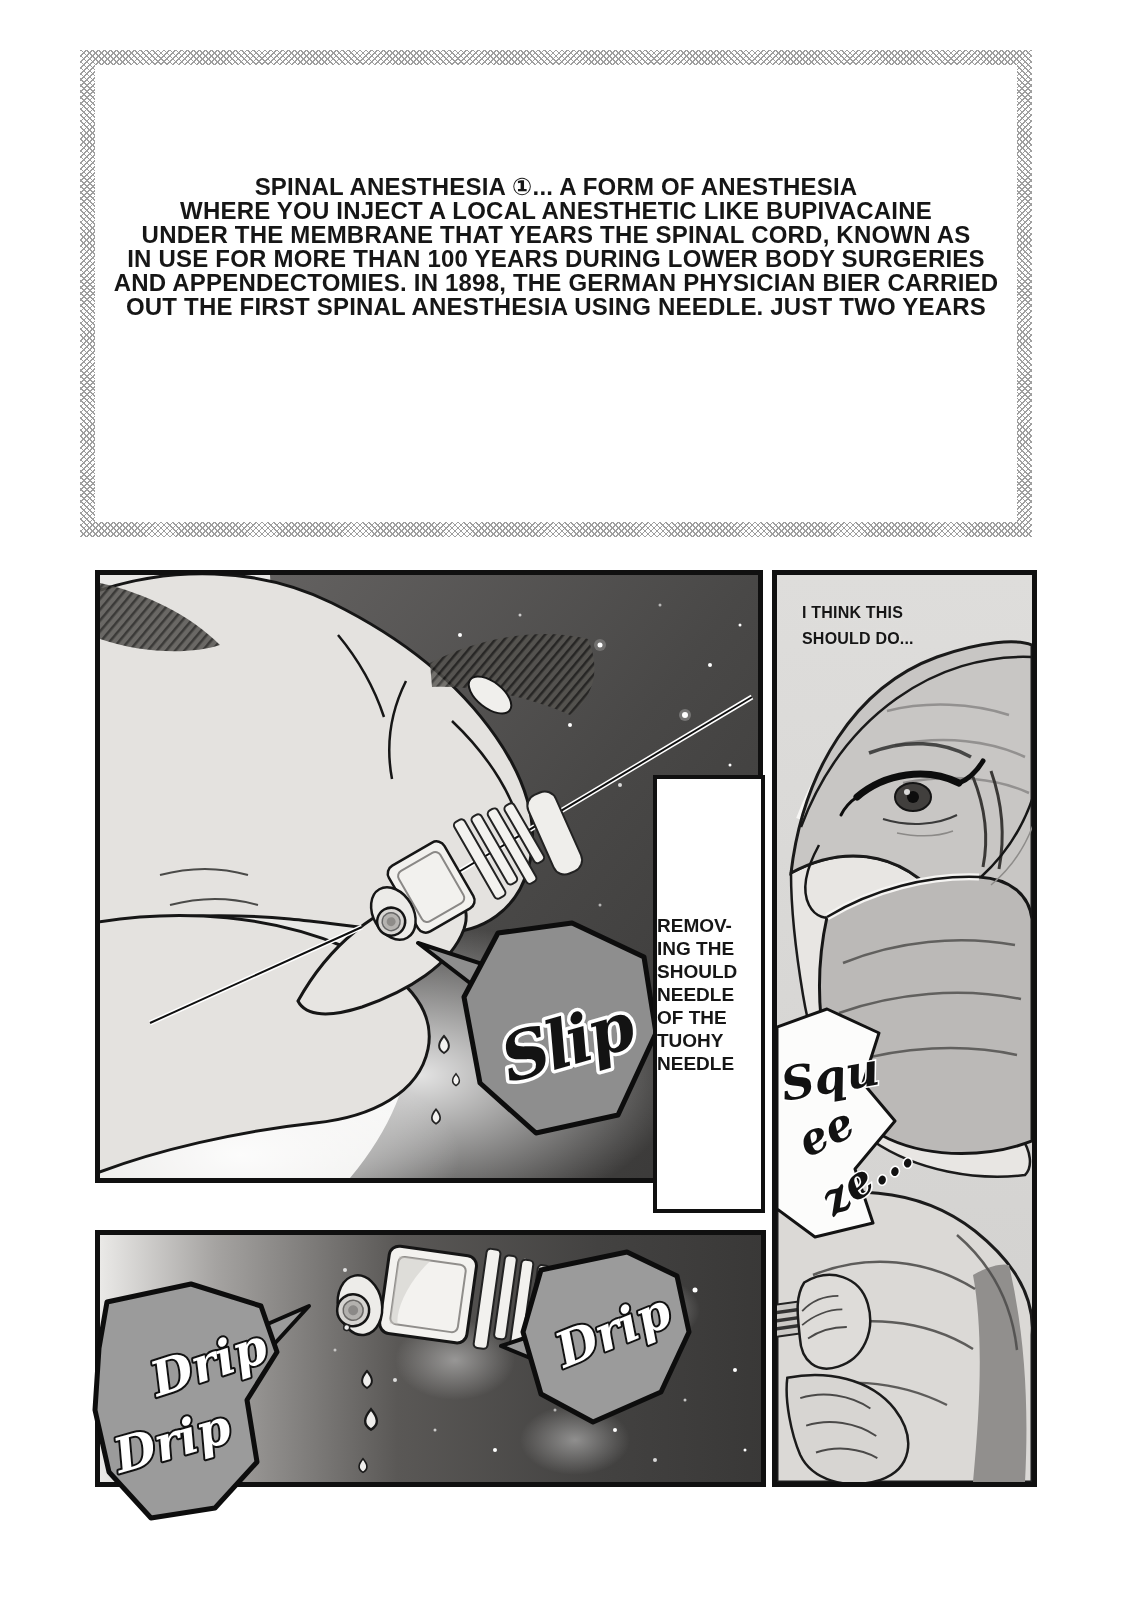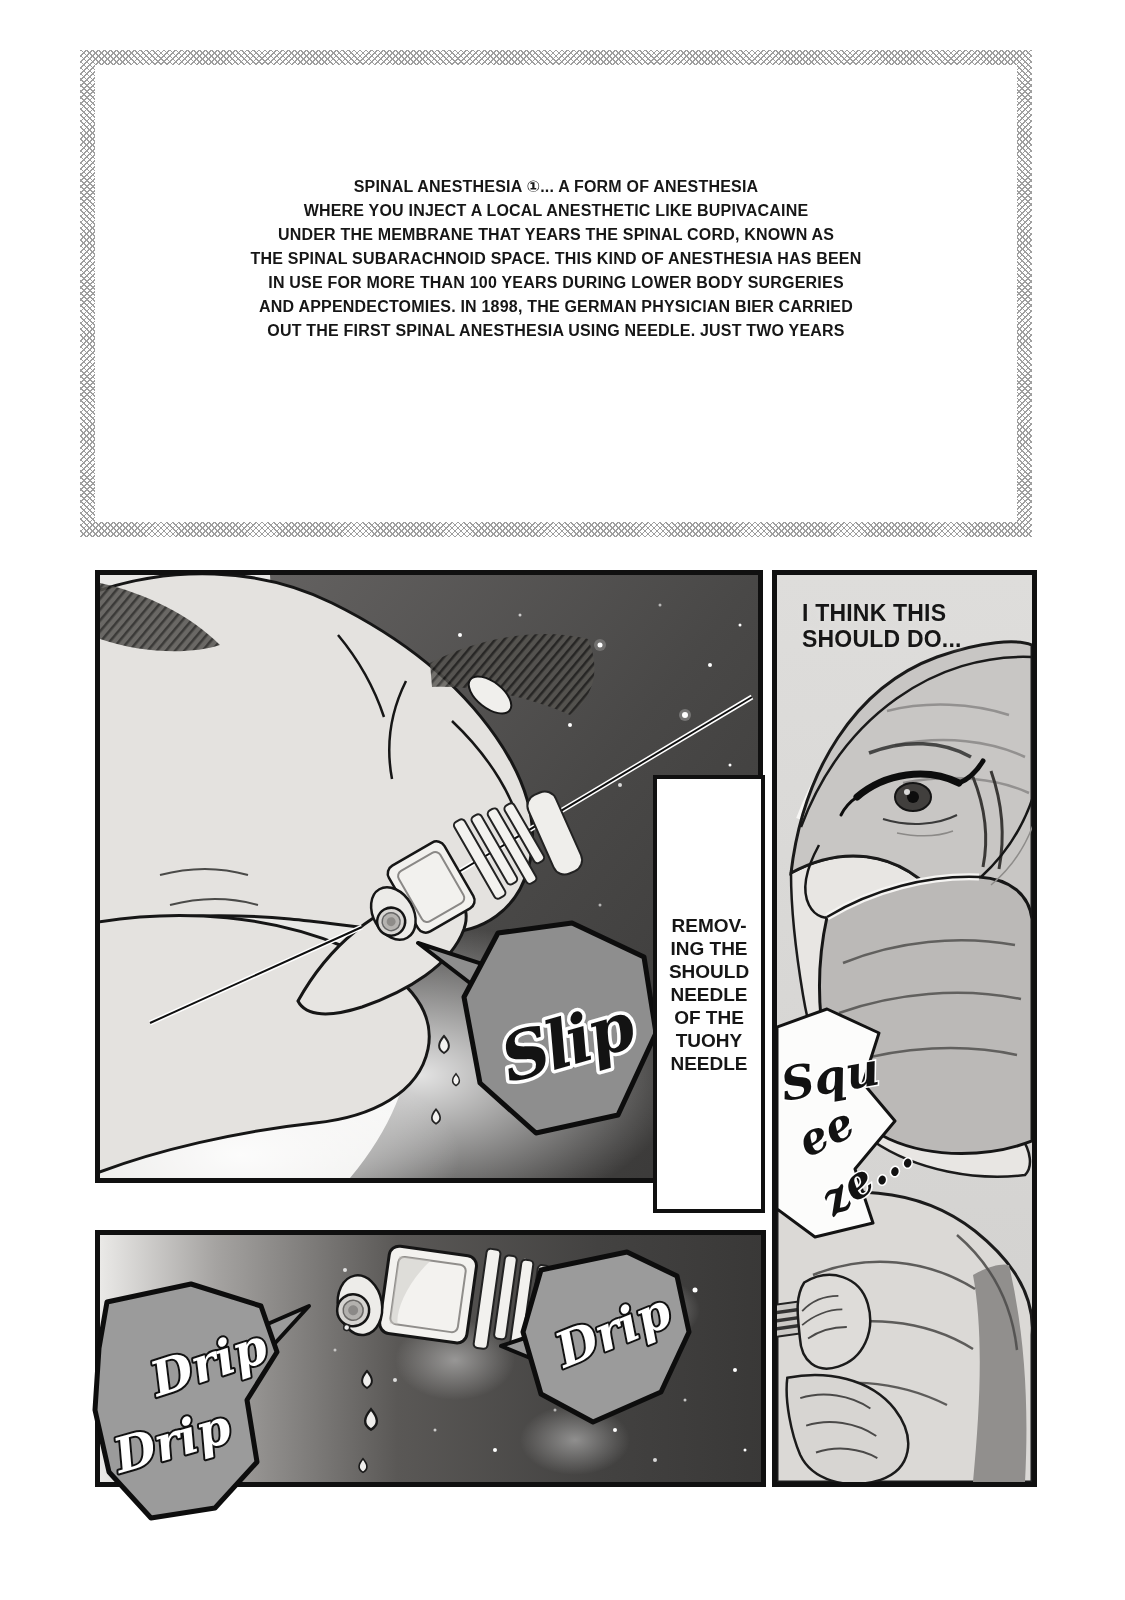--- a/index.html
+++ b/index.html
@@ -10,50 +10,49 @@
   .comic{font-weight:bold;color:#161616;}
   
   .note-box{
     position:absolute;left:80px;top:50px;width:952px;height:487px;
     background:
       repeating-linear-gradient(45deg,#9f9f9f 0 1.2px,rgba(0,0,0,0) 1.2px 4.2px),
       repeating-linear-gradient(-45deg,#9f9f9f 0 1.2px,rgba(0,0,0,0) 1.2px 4.2px),
       #ffffff;
   }
   .note-inner{position:absolute;left:15px;top:15px;right:15px;bottom:15px;background:#ffffff;}
-  .note-text{margin-top:110px;text-align:center;font-size:16px;line-height:24px;letter-spacing:.2px;}
+  .note-text{margin-top:110px;text-align:center;font-size:24px;line-height:24px;letter-spacing:.2px;}
   
   .panel{position:absolute;border:5px solid #101010;box-sizing:border-box;background:#e9e8e6;}
   #panel-needle{left:95px;top:570px;width:668px;height:613px;}
   #panel-surgeon{left:772px;top:570px;width:265px;height:917px;background:#dcdbd9;}
   #panel-drip{position:absolute;left:95px;top:1230px;width:671px;height:257px;}
   .caption-box{
     position:absolute;left:653px;top:775px;width:112px;height:438px;
     background:#ffffff;border:4px solid #101010;box-sizing:border-box;
     display:flex;flex-direction:column;justify-content:center;
-    text-align:center;font-size:19px;line-height:23px;z-index:5;
+    text-align:left;font-size:19px;line-height:23px;z-index:5;
   }
   .speech{
     position:absolute;left:802px;top:600px;width:180px;
-    font-size:23px;line-height:26px;letter-spacing:.2px;z-index:6;
+    font-size:16px;line-height:26px;letter-spacing:.2px;z-index:6;
     text-shadow:0 0 4px #e2e1df,0 0 6px #e2e1df;
   }
   svg{display:block;}
   .sfx-serif{font-family:"DejaVu Serif","Liberation Serif",serif;font-style:italic;font-weight:bold;}
 </style>
 </head>
 <body>
 
 <div class="note-box">
   <div class="note-inner">
     <div class="note-text comic">
       <div>SPINAL ANESTHESIA ①... A FORM OF ANESTHESIA</div>
       <div>WHERE YOU INJECT A LOCAL ANESTHETIC LIKE BUPIVACAINE</div>
       <div>UNDER THE MEMBRANE THAT YEARS THE SPINAL CORD, KNOWN AS</div>
-      <div>THE SPINAL SUBARACHNOID SPACE. THIS KIND OF ANESTHESIA HAS BEEN</div>
       <div>IN USE FOR MORE THAN 100 YEARS DURING LOWER BODY SURGERIES</div>
       <div>AND APPENDECTOMIES. IN 1898, THE GERMAN PHYSICIAN BIER CARRIED</div>
       <div>OUT THE FIRST SPINAL ANESTHESIA USING NEEDLE. JUST TWO YEARS</div>
     </div>
   </div>
 </div>
 
 <div class="panel" id="panel-needle">
 <svg width="658" height="603" viewBox="0 0 658 603">
   <defs>

